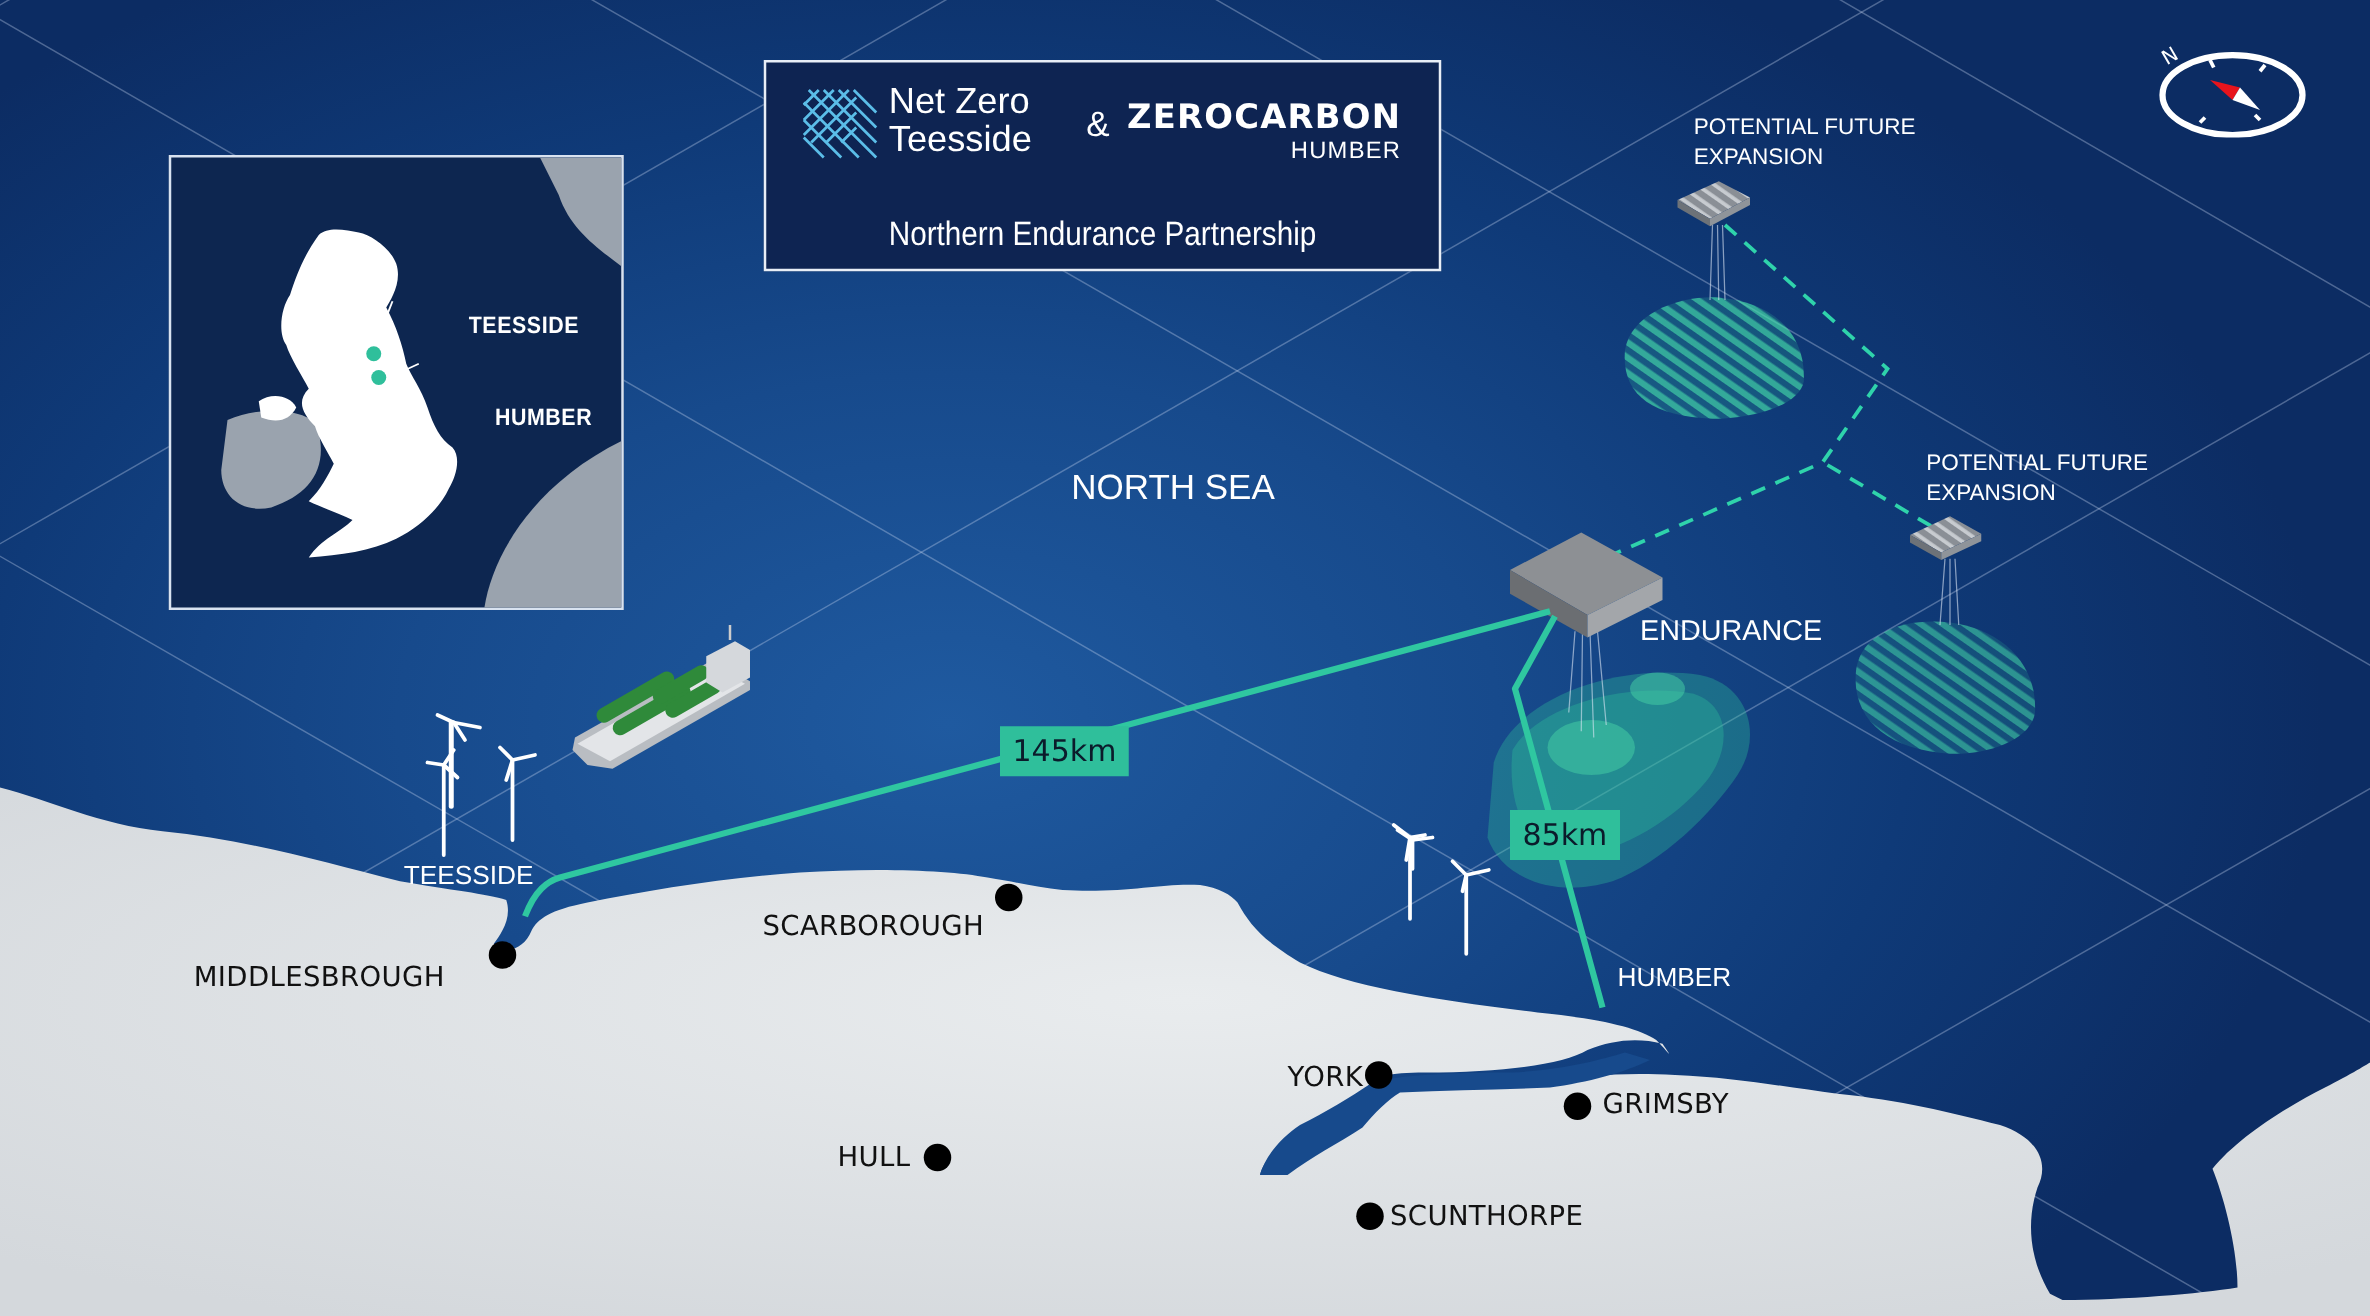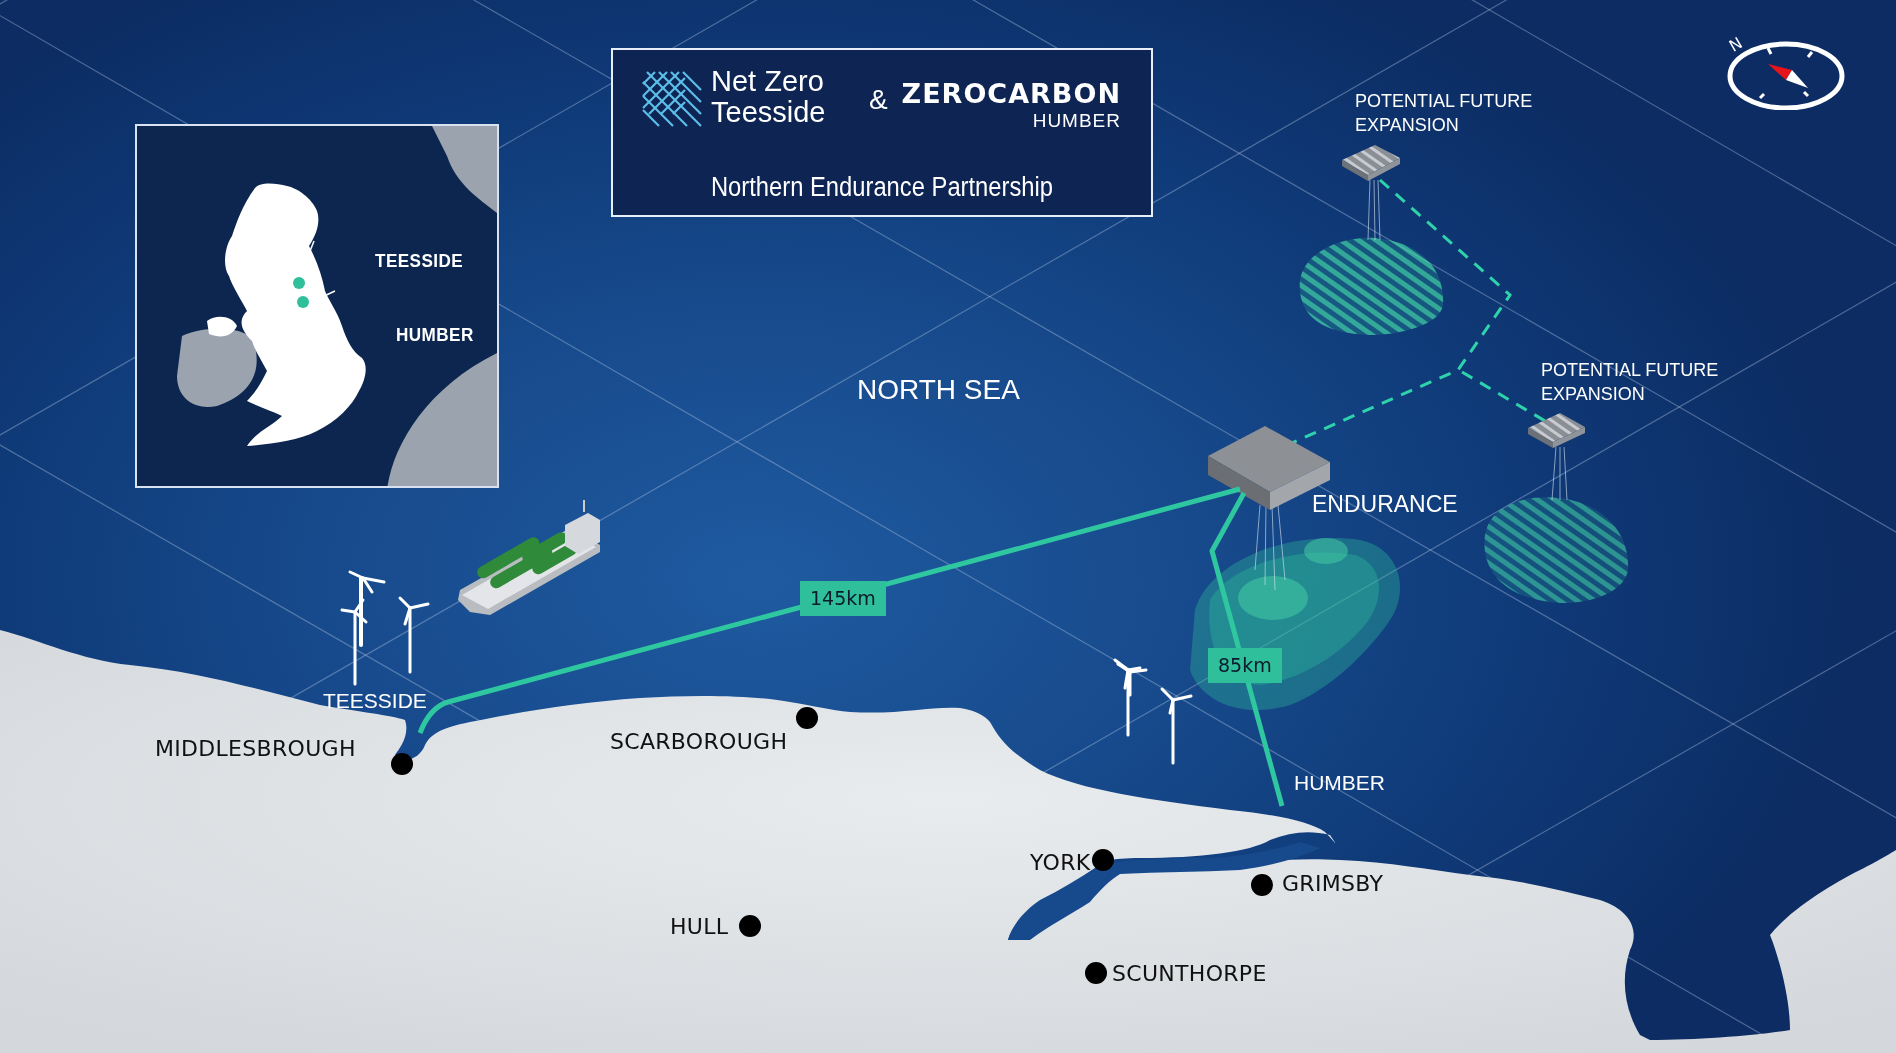--- a/index.html
+++ b/index.html
@@ -5,21 +5,21 @@
   html, body { margin:0; padding:0; }
   body { width:1896px; height:1053px; overflow:hidden; position:relative;
          font-family:"DejaVu Sans", "Liberation Sans", sans-serif; }
   #stage { position:absolute; left:0; top:0; width:1896px; height:1053px; overflow:hidden;
            background: radial-gradient(ellipse 1100px 700px at 40% 55%, #1f5aa0 0%, #174a8c 40%, #0f3a78 70%, #0c2c63 100%); }
   svg.layer { position:absolute; left:0; top:0; }
   .lbl { position:absolute; white-space:nowrap; line-height:1; }
   .sea-lbl { color:#ffffff; font-family:Liberation Sans, sans-serif; }
   .city-lbl { color:#111111; font-family:"DejaVu Sans", sans-serif; font-size:22px; letter-spacing:0.3px; }
   .dot { position:absolute; width:22px; height:22px; border-radius:50%; background:#000; }
-  .km-badge { position:absolute; background:#2fbf9b; color:#0b1b2b; font-size:19px; padding:8px 10px;
+  .km-badge { position:absolute; background:#2fbf9b; color:#0b1b2b; font-size:24px; padding:8px 10px;
               font-family:"DejaVu Sans", sans-serif; line-height:1; }
 
   
   #title-box { position:absolute; left:611px; top:48px; width:542px; height:169px;
                background:#0e2452; border:2px solid #e8eef7; box-sizing:border-box; }
   #ntz-logo { position:absolute; left:28px; top:20px; width:62px; height:58px; }
   #ntz-text { position:absolute; left:98px; top:16px; color:#fff; font-family:"Liberation Sans", sans-serif;
               font-size:29px; line-height:31px; }
   #amp { position:absolute; left:256px; top:34px; color:#fff; font-family:"Liberation Sans", sans-serif; font-size:28px; }
   #zc-name { position:absolute; right:30px; top:28px; color:#fff; font-family:"DejaVu Sans", sans-serif;
@@ -253,21 +253,21 @@
     <div>EXPANSION</div>
   </div>
   <div class="lbl sea-lbl" style="left:1541px;top:358px;font-size:18px;line-height:24px;">
     <div>POTENTIAL FUTURE</div>
     <div>EXPANSION</div>
   </div>
 
   <div class="km-badge" style="left:800px;top:581px;">145km</div>
   <div class="km-badge" style="left:1208px;top:648px;">85km</div>
 
-  <span class="lbl city-lbl" style="left:155px;top:738px;">MIDDLESBROUGH</span>
+  <span class="lbl city-lbl" style="left:155px;top:772px;">MIDDLESBROUGH</span>
   <div class="dot" style="left:391px;top:753px;"></div>
 
   <span class="lbl city-lbl" style="left:610px;top:719px;margin-top:12px;">SCARBOROUGH</span>
   <div class="dot" style="left:796px;top:707px;"></div>
 
   <span class="lbl city-lbl" style="left:670px;top:916px;">HULL</span>
   <div class="dot" style="left:739px;top:915px;"></div>
 
   <span class="lbl city-lbl" style="left:1030px;top:852px;">YORK</span>
   <div class="dot" style="left:1092px;top:849px;"></div>

